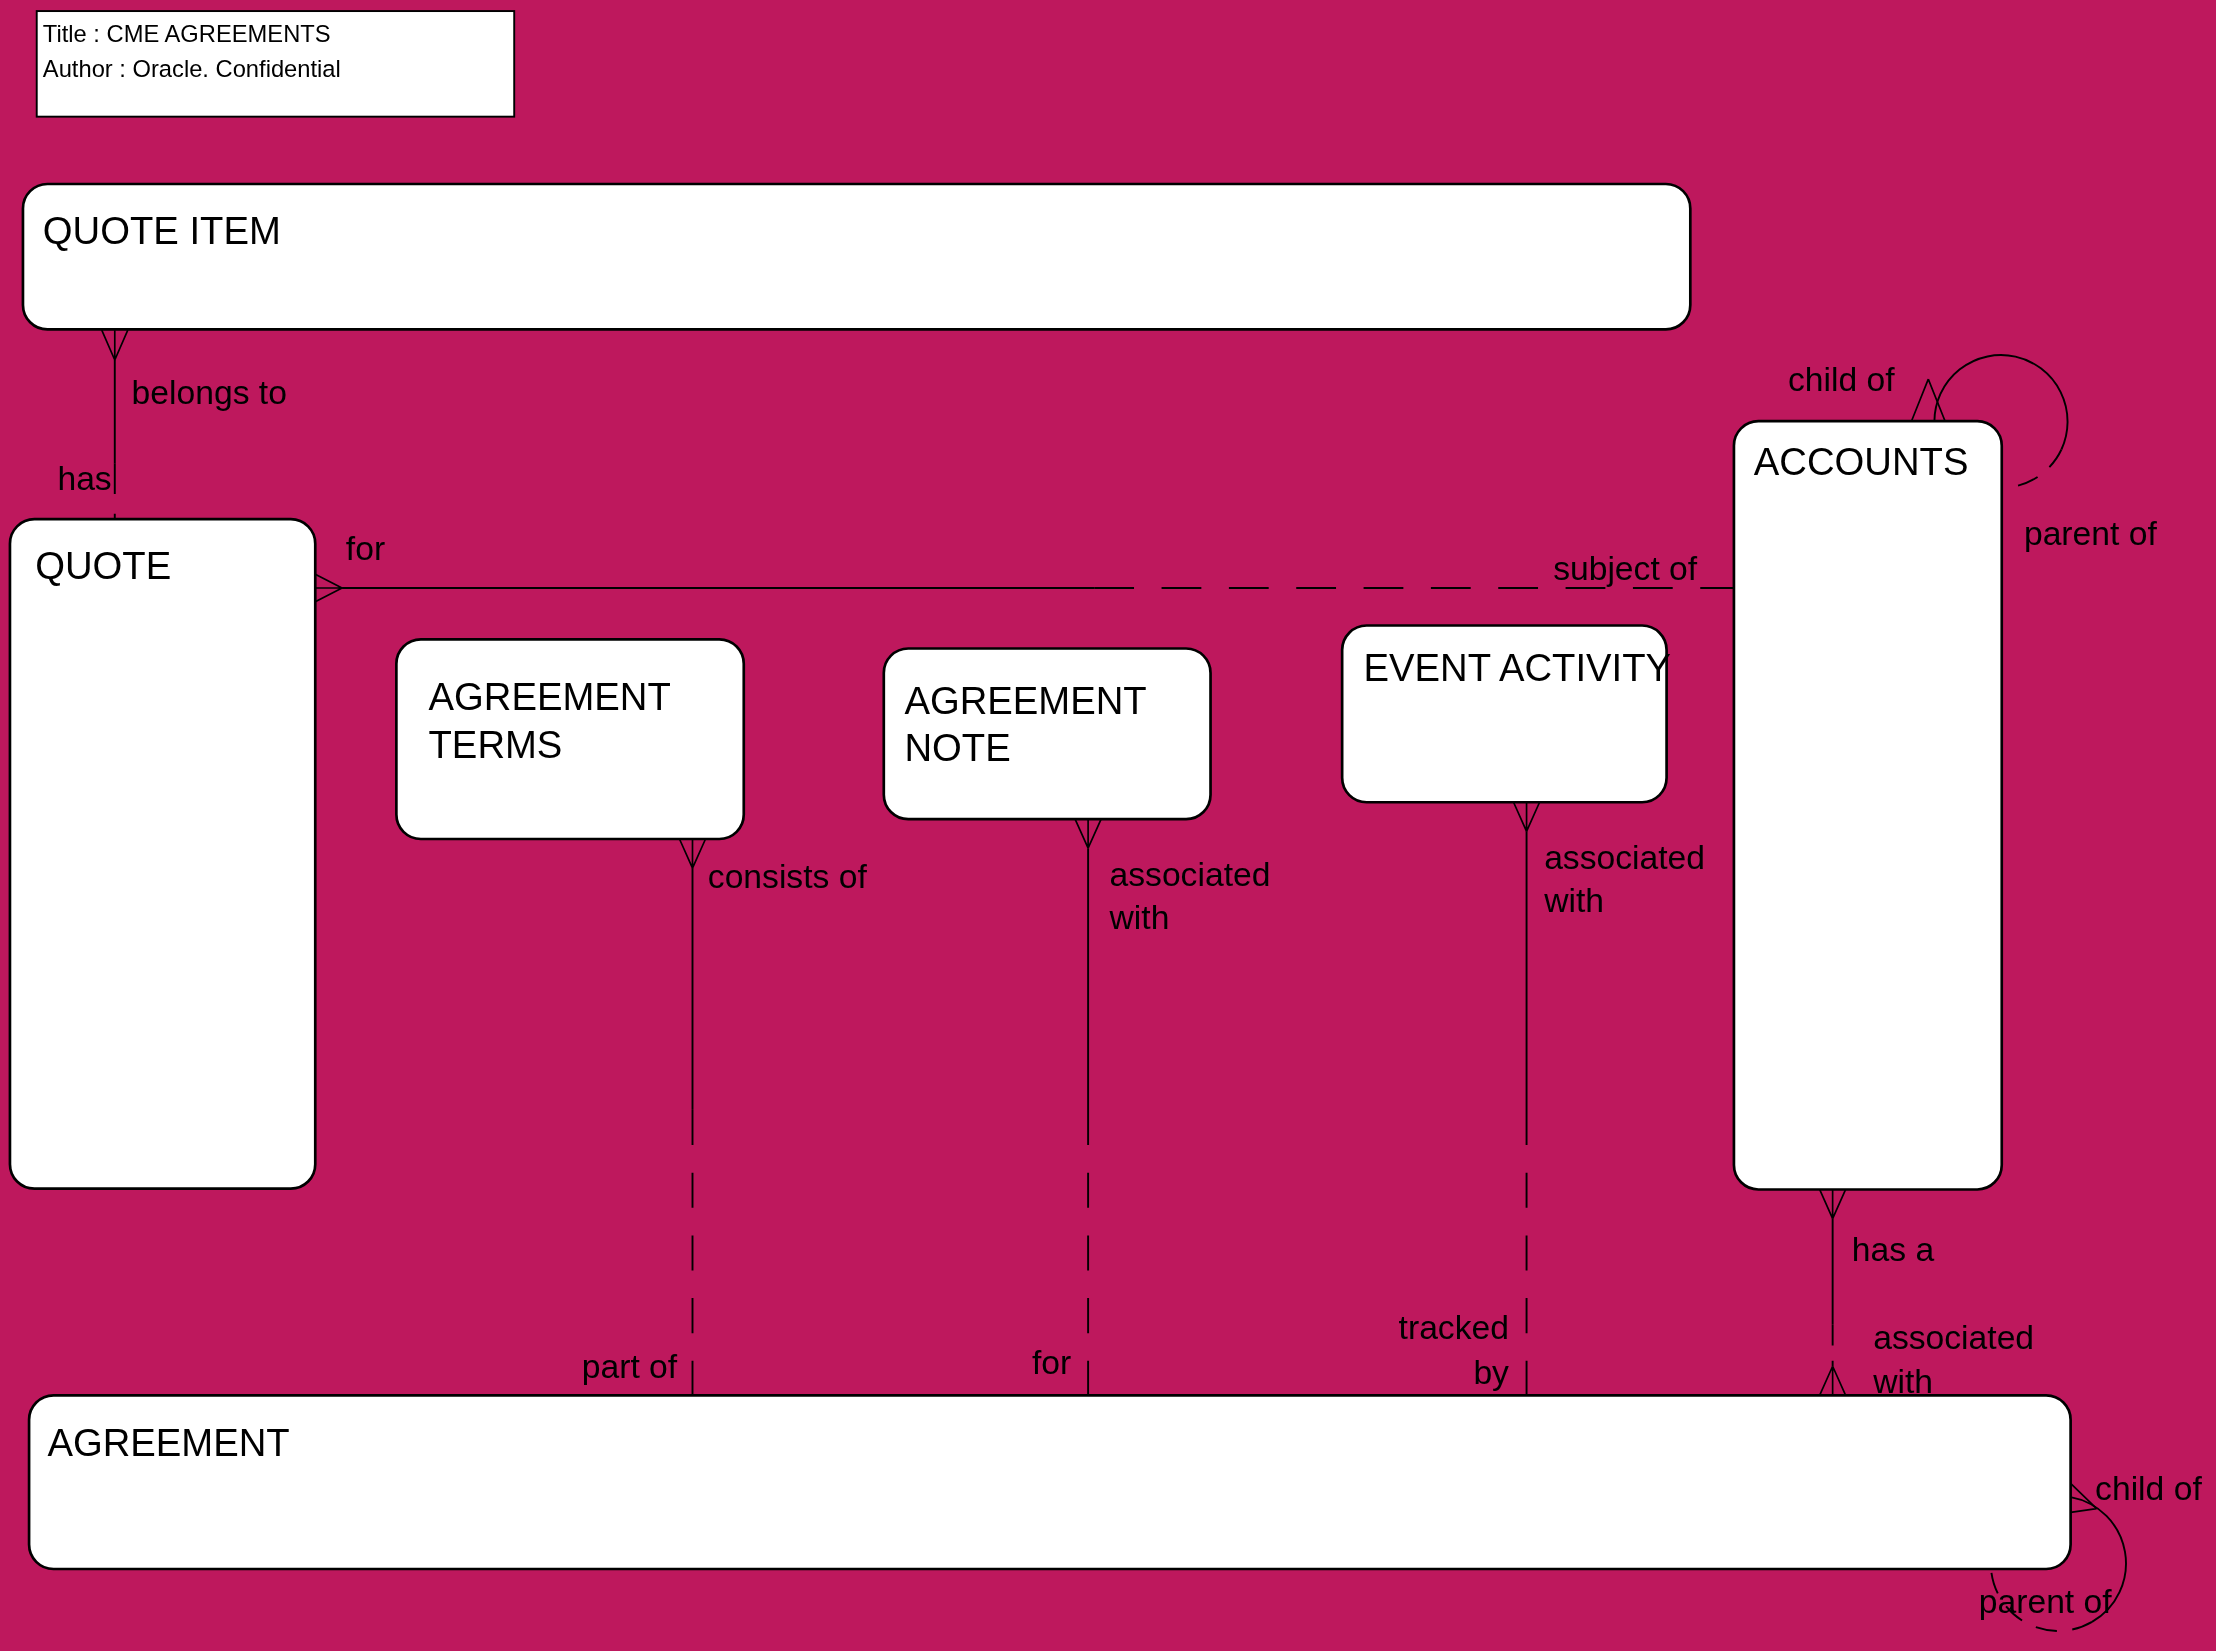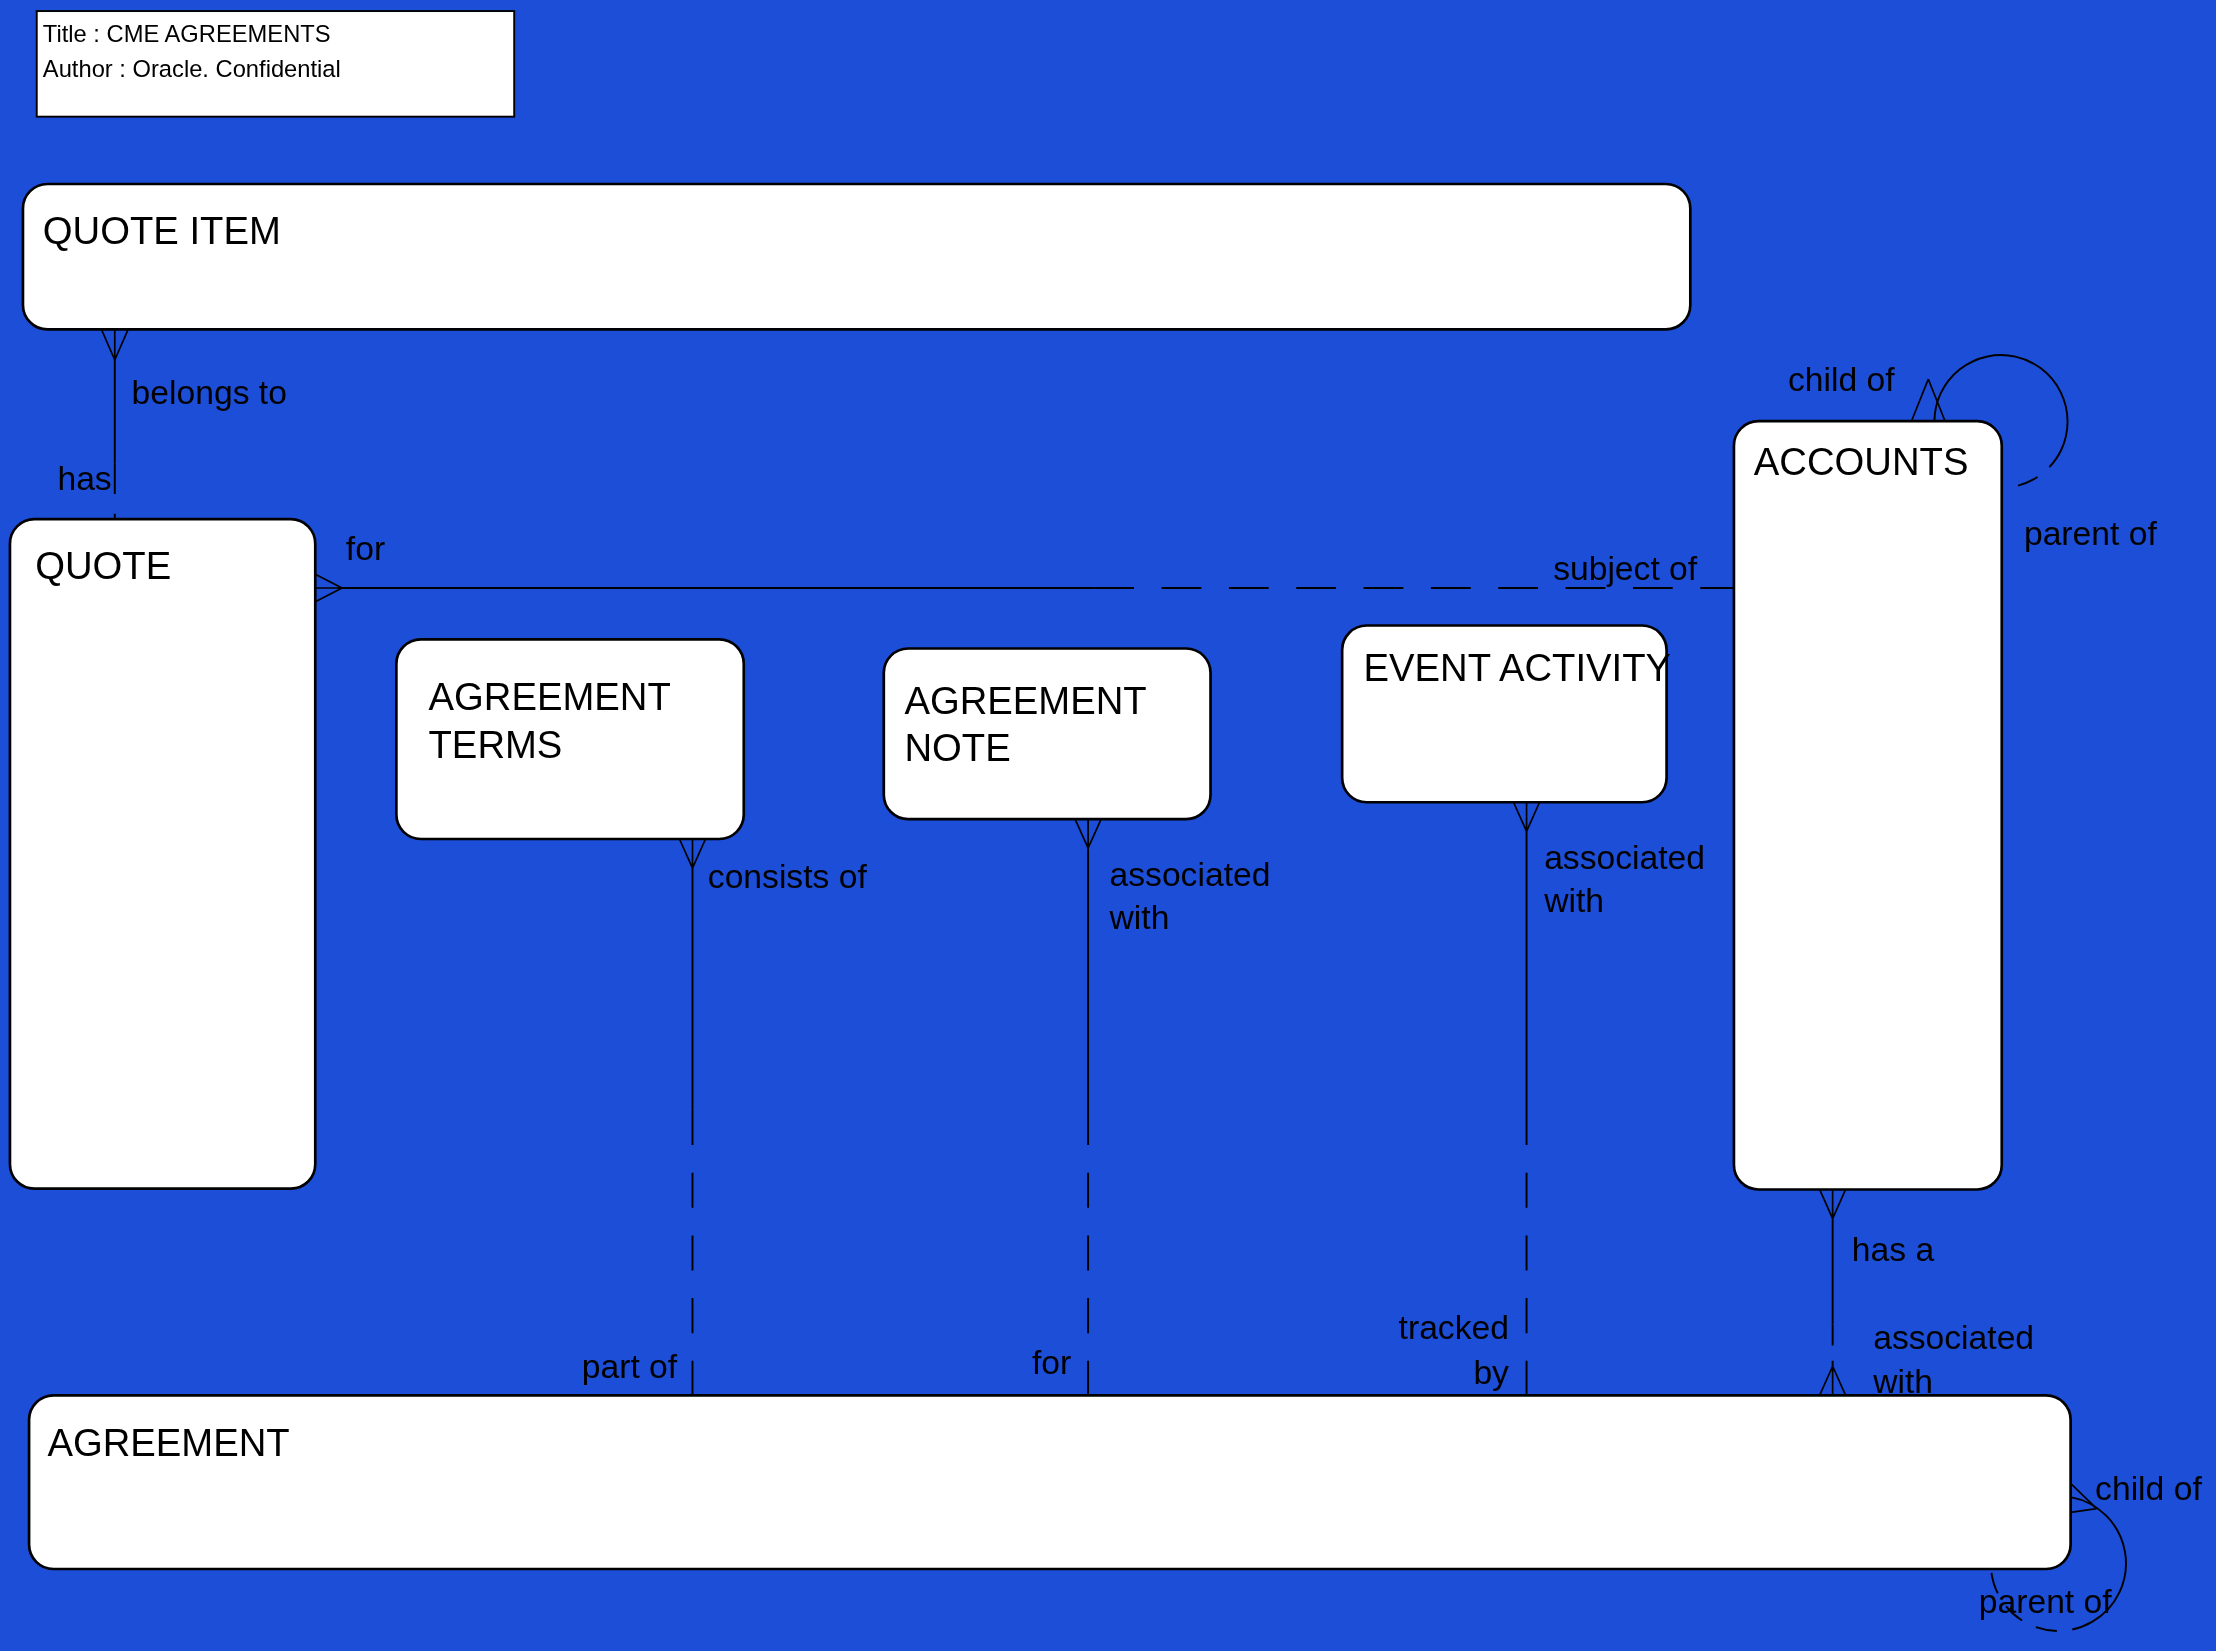--- a/index.html
+++ b/index.html
@@ -4,21 +4,21 @@
 <style>
   html, body {
     margin: 0;
     padding: 0;
     background: #ffffff;
   }
   .canvas {
     position: relative;
     width: 2216px;
     height: 1652px;
-    background: #1d4ed8;
+    background: #be185d;
   }
   svg {
     display: block;
     font-family: "Liberation Sans", sans-serif;
   }
   .entity {
     fill: #ffffff;
     stroke: #000000;
     stroke-width: 3.5;
   }

